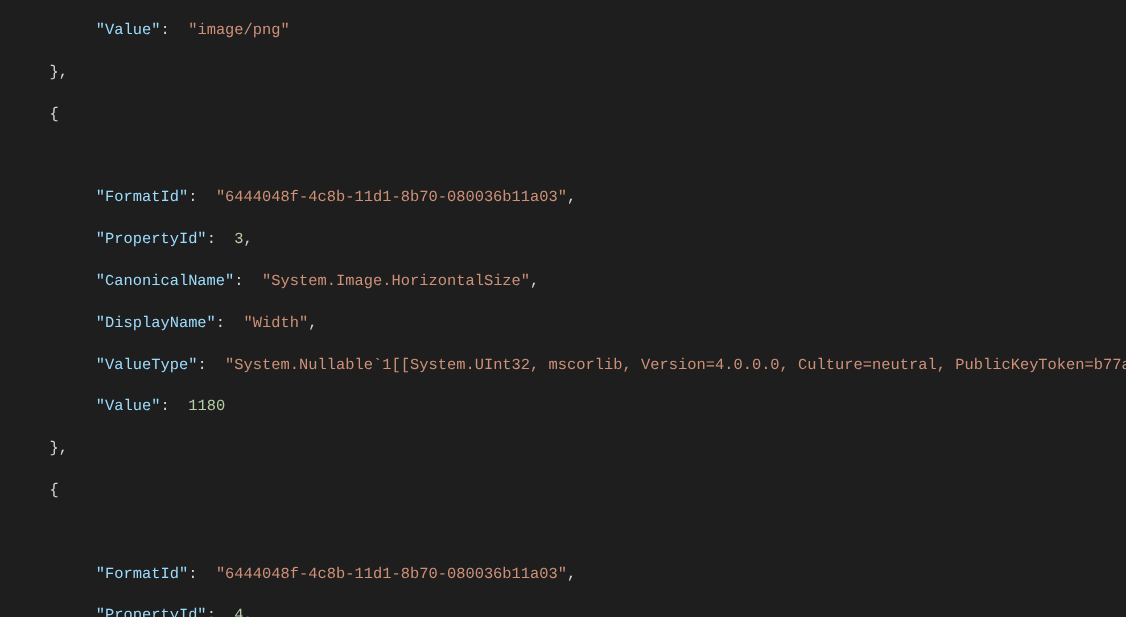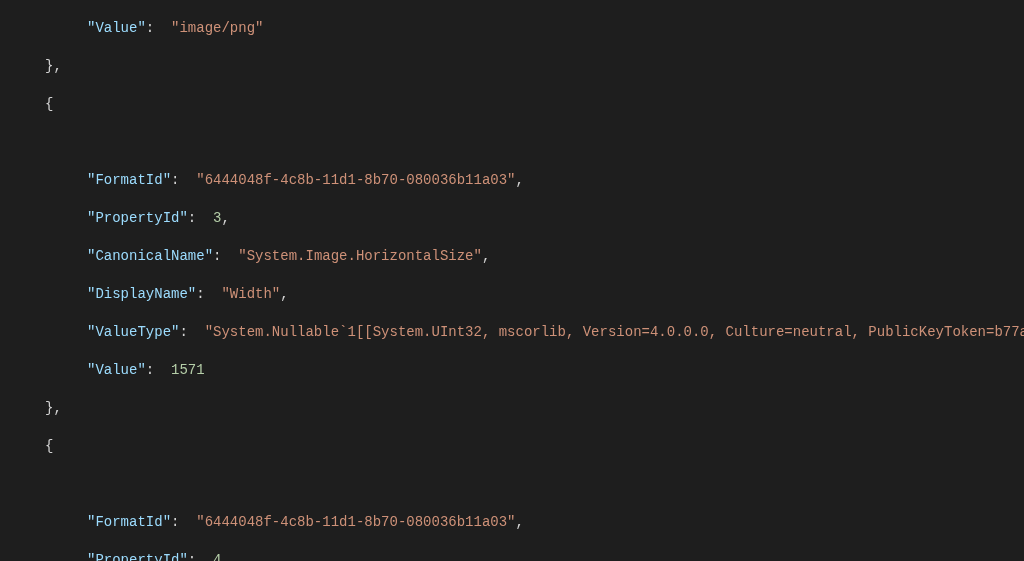--- a/index.html
+++ b/index.html
@@ -31,21 +31,21 @@
 <div class="editor">
 <span class="line"><span class="p">          </span><span class="k">"Value"</span><span class="p">:  </span><span class="s">"image/png"</span></span>
 <span class="line"><span class="p">     </span><span class="p">},</span></span>
 <span class="line"><span class="p">     </span><span class="p">{</span></span>
 <span class="line"> </span>
 <span class="line"><span class="p">          </span><span class="k">"FormatId"</span><span class="p">:  </span><span class="s">"6444048f-4c8b-11d1-8b70-080036b11a03"</span><span class="p">,</span></span>
 <span class="line"><span class="p">          </span><span class="k">"PropertyId"</span><span class="p">:  </span><span class="n">3</span><span class="p">,</span></span>
 <span class="line"><span class="p">          </span><span class="k">"CanonicalName"</span><span class="p">:  </span><span class="s">"System.Image.HorizontalSize"</span><span class="p">,</span></span>
 <span class="line"><span class="p">          </span><span class="k">"DisplayName"</span><span class="p">:  </span><span class="s">"Width"</span><span class="p">,</span></span>
 <span class="line"><span class="p">          </span><span class="k">"ValueType"</span><span class="p">:  </span><span class="s">"System.Nullable`1[[System.UInt32, mscorlib, Version=4.0.0.0, Culture=neutral, PublicKeyToken=b77a5c561934e089]],"</span></span>
-<span class="line"><span class="p">          </span><span class="k">"Value"</span><span class="p">:  </span><span class="n">1571</span></span>
+<span class="line"><span class="p">          </span><span class="k">"Value"</span><span class="p">:  </span><span class="n">1180</span></span>
 <span class="line"><span class="p">     </span><span class="p">},</span></span>
 <span class="line"><span class="p">     </span><span class="p">{</span></span>
 <span class="line"> </span>
 <span class="line"><span class="p">          </span><span class="k">"FormatId"</span><span class="p">:  </span><span class="s">"6444048f-4c8b-11d1-8b70-080036b11a03"</span><span class="p">,</span></span>
 <span class="line"><span class="p">          </span><span class="k">"PropertyId"</span><span class="p">:  </span><span class="n">4</span><span class="p">,</span></span>
 
 
 
 
 

